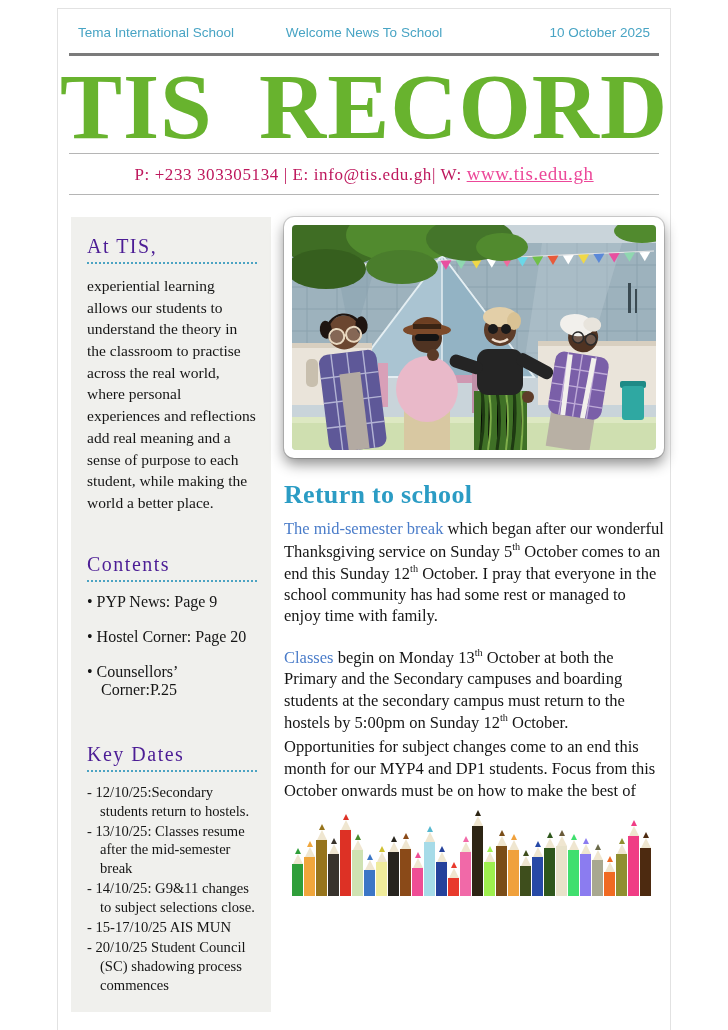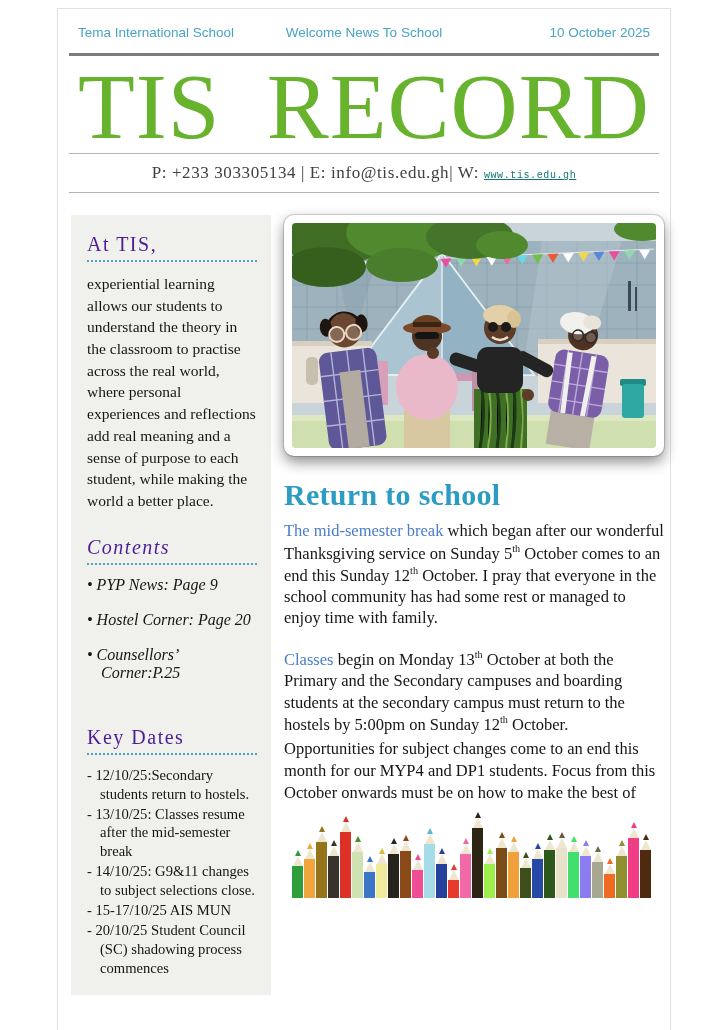--- a/index.html
+++ b/index.html
@@ -11,46 +11,46 @@
   
   .meta-row{display:flex;justify-content:space-between;align-items:baseline;
             padding:0 20px;color:#48a4c4;font-size:13.5px;}
   .hdr{margin-top:16px;}
   .meta-row .c{position:absolute;left:50%;transform:translateX(-50%);}
   .meta-row{position:relative;}
   .rule-dark{height:3px;background:#7b7b7b;margin:13px 11px 0 11px;}
   .rule-thin{height:1px;background:#b5b5b5;margin:0 11px;}
   
   .masthead{margin-top:4px;text-align:center;font-size:93px;line-height:1.0;
-            color:#68b32e;letter-spacing:1px;word-spacing:22px;font-weight:400;}
+            color:#68b32e;letter-spacing:1px;word-spacing:22px;font-weight:700;}
   .contact{margin:9px 0;text-align:center;font-size:17px;letter-spacing:.6px;}
-  .seg-green{color:#404040;}
-  .seg-weblink{color:#0f766e;font-family:Liberation Mono, monospace;font-size:10px;
+  .seg-green{color:#be185d;}
+  .seg-weblink{color:#ec4899;font-family:Liberation Serif, serif;font-size:19px;
                text-decoration:underline;cursor:pointer;}
   
   .content{display:flex;margin-top:22px;padding:0 6px 0 13px;gap:13px;}
   .sidebar{width:205px;min-height:706px;background:#f0f0ed;box-sizing:border-box;
            padding:18px 14px 16px 16px;}
   .side-h{font-size:20px;color:#4c1d95;letter-spacing:1.5px;font-weight:400;margin:0 0 3px 0;}
   .dotted{border-bottom:2px dotted #4ba3c2;height:1px;margin-bottom:11px;}
   .side-body{font-size:15.5px;line-height:1.4;margin:0;}
-  .side-sec2{margin-top:24px;font-style:italic;}
+  .side-sec2{margin-top:39px;}
   .side-sec3{margin-top:44px;}
   ul.bullets{list-style:none;margin:4px 0 0 0;padding:0;font-size:16px;}
   ul.bullets li{margin-bottom:17px;padding-left:14px;text-indent:-14px;}
   ul.bullets li::before{content:"•  ";}
   ul.dashes{list-style:none;margin:2px 0 0 0;padding:0;font-size:14.6px;line-height:1.3;}
   ul.dashes li{padding-left:13px;text-indent:-13px;margin-bottom:1px;}
   ul.dashes li::before{content:"-  ";}
   
   .main{width:380px;}
   .photo-frame{width:380px;height:241px;background:#ffffff;border-radius:10px;box-sizing:border-box;
                padding:8px;box-shadow:0 6px 14px rgba(0,0,0,.45),0 0 0 1px #d8d8d8;}
   .photo-frame svg{display:block;width:100%;height:100%;border-radius:4px;}
-  .article-h{margin:22px 0 0 0;font-size:30px;font-weight:700;color:#2b9cc4;letter-spacing:.3px;}
+  .article-h{margin:22px 0 0 0;font-size:26px;font-weight:700;color:#2b9cc4;letter-spacing:.3px;}
   .para{margin:8px 0 0 0;font-size:16.5px;line-height:1.31;}
   .para.second{margin-top:19px;}
   .para sup{font-size:.62em;}
   .seg-link{color:#4a7cc9;}
   .sub-h{margin:17px 0 0 0;font-size:17px;font-weight:400;color:#5b9bd5;}
   .para.third{margin-top:3px;}
   
   .pencils{margin-top:7px;height:88px;display:flex;align-items:flex-end;gap:1px;padding-left:8px;}
   .pencil{display:flex;flex-direction:column;align-items:center;width:11px;flex:0 0 auto;}
   .pencil .lead{width:0;height:0;border-left:3px solid transparent;border-right:3px solid transparent;}

